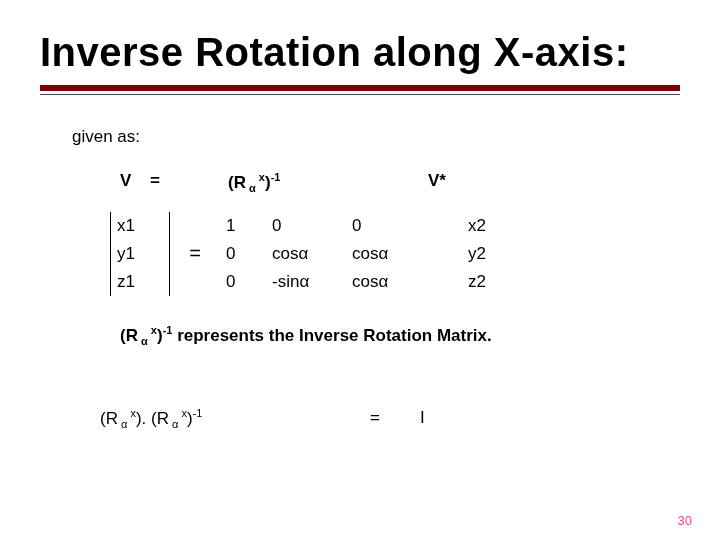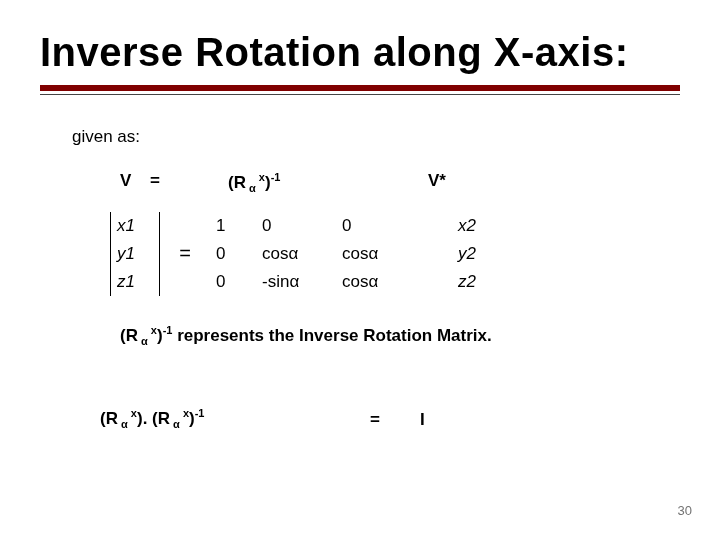--- a/index.html
+++ b/index.html
@@ -48,26 +48,25 @@
   .eq-header .vstar{ }
 
   .eq-row {
     display: flex;
     align-items: center;
     font-size: 17px;
     margin-bottom: 28px;
     padding-left: 70px;
   }
   .col-vec {
-    width: 50px;
+    width: 60px;
     display: flex;
     flex-direction: column;
     gap: 8px;
     padding: 4px 12px;
-    font-style: italic;
   }
   .col-vec.bracket {
     border-left: 1px solid #000;
     border-right: 1px solid #000;
     padding-left: 6px;
     padding-right: 4px;
   }
   .big-eq {
     width: 50px;
     text-align: center;
@@ -90,36 +89,35 @@
     font-size: 17px;
     font-weight: bold;
     padding-left: 80px;
     margin-bottom: 60px;
   }
 
   .bottom-eq {
     font-size: 17px;
     padding-left: 60px;
     display: flex;
-    align-items: flex-end;
-    font-weight: bold;
+    align-items: center;
   }
   .bottom-eq .lhs { width: 230px; }
   .bottom-eq .mid { width: 90px; text-align: center; }
   .bottom-eq .rhs { }
 
   .sup { font-size: 11px; vertical-align: super; }
   .sub { font-size: 11px; vertical-align: sub; }
 
   .slide-num {
     position: absolute;
     right: 28px;
-    bottom: 22px;
+    bottom: 12px;
     font-size: 13px;
-    color: #737373;
+    color: #ec4899;
   }
 </style>
 </head>
 <body>
 
 <div class="title">Inverse Rotation along X-axis:</div>
 <div class="title-underline"></div>
 <div class="title-underline-thin"></div>
 
 <div class="intro">

